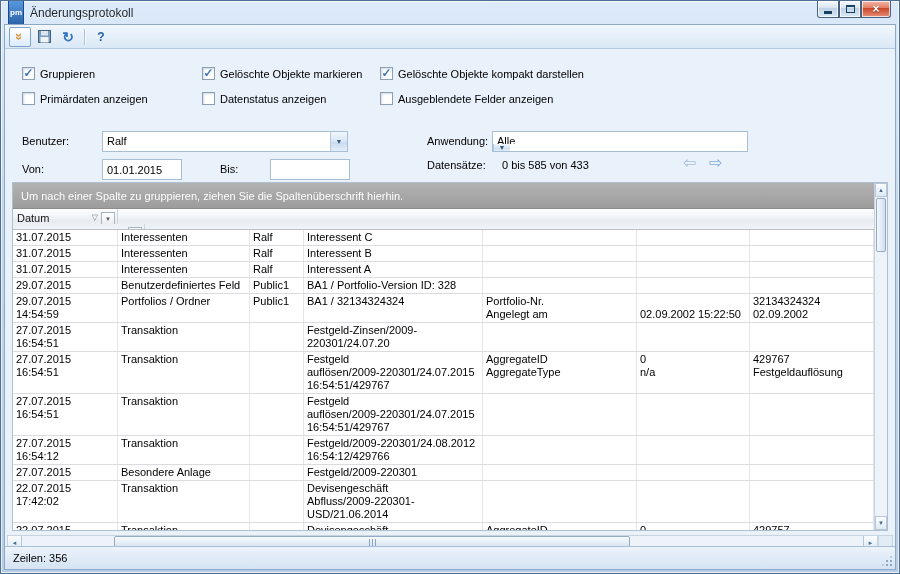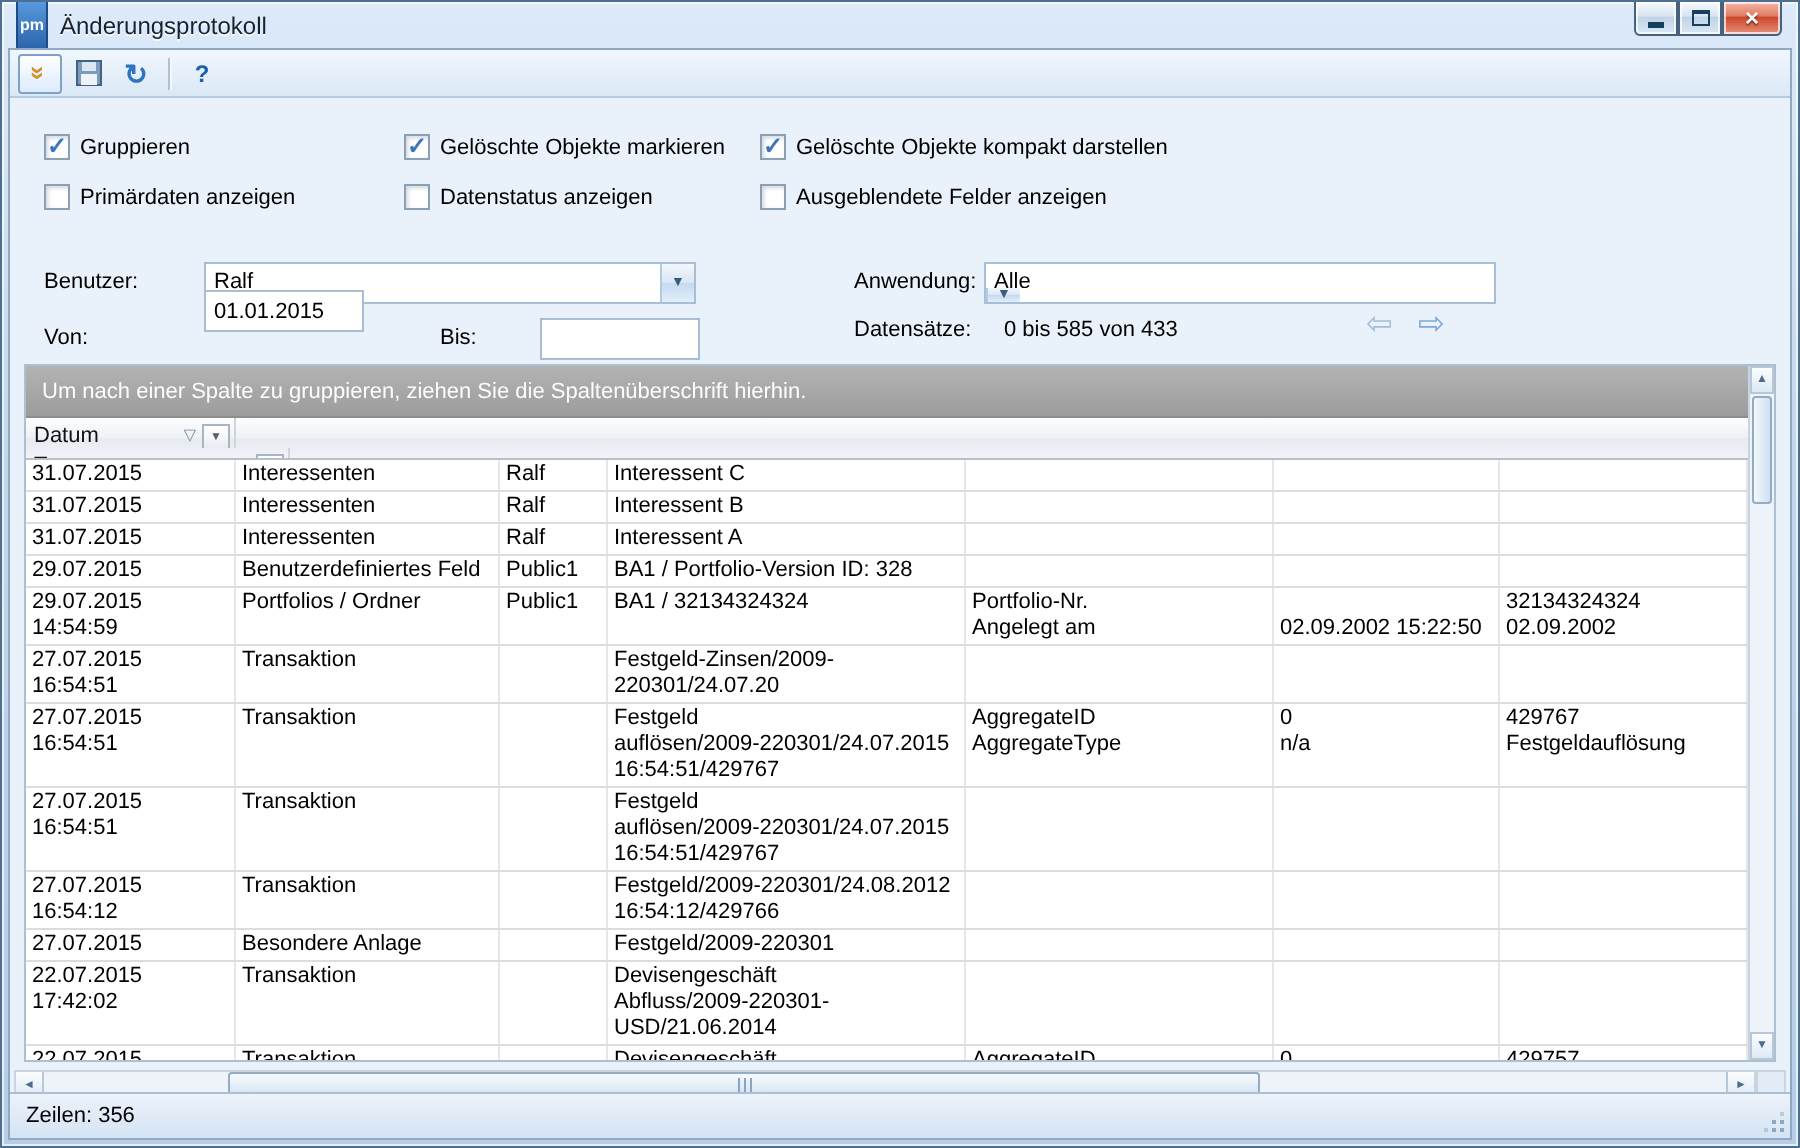--- a/index.html
+++ b/index.html
@@ -180,21 +180,21 @@
         <span class="drop">▼</span>
       </div>
 
       <span class="flabel" style="left:422px; top:86px;">Anwendung:</span>
       <div class="combo" style="left:487px; top:82px; width:256px;flex-direction:column;">
         <span class="val">Alle</span>
         <span class="drop">▼</span>
       </div>
 
       <span class="flabel" style="left:17px; top:114px;">Von:</span>
-      <input class="field" style="left: 97px; top: 96px; width: 80px;" value="01.01.2015">
+      <input class="field" style="left: 97px; top: 110px; width: 80px;" value="01.01.2015">
 
       <span class="flabel" style="left:215px; top:114px;">Bis:</span>
       <input class="field" style="left: 265px; top: 110px; width: 80px;" value="">
 
       <span class="flabel" style="left:422px; top:110px;">Datensätze:</span>
       <span class="flabel" style="left:497px; top:110px;">0 bis 585 von 433</span>
 
       <span class="navarrow prev" style="left:678px; top:106px;">⇦</span>
       <span class="navarrow next" style="left:704px; top:106px;">⇨</span>
     </div>

